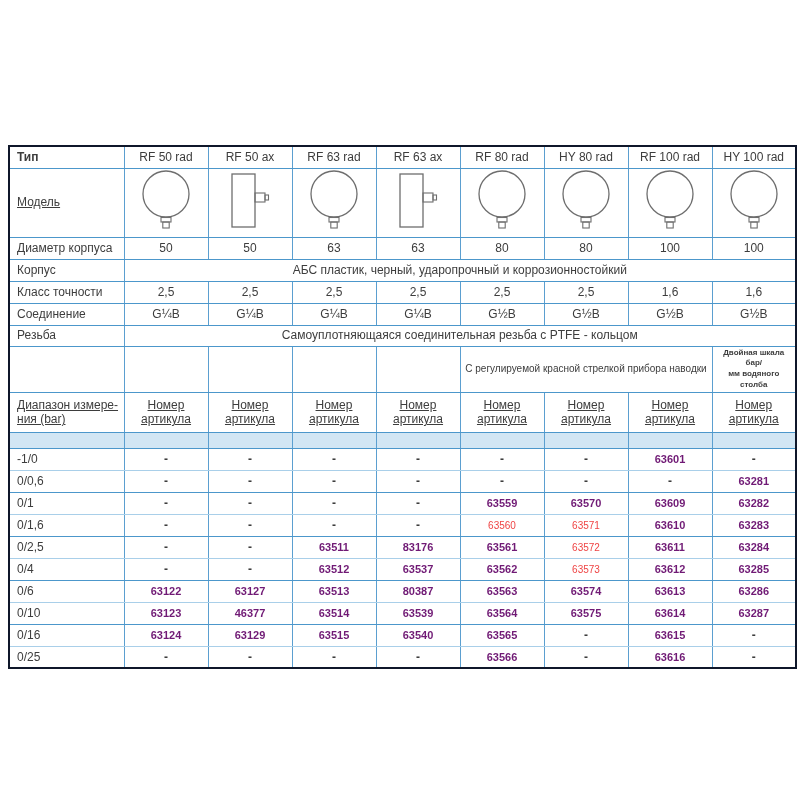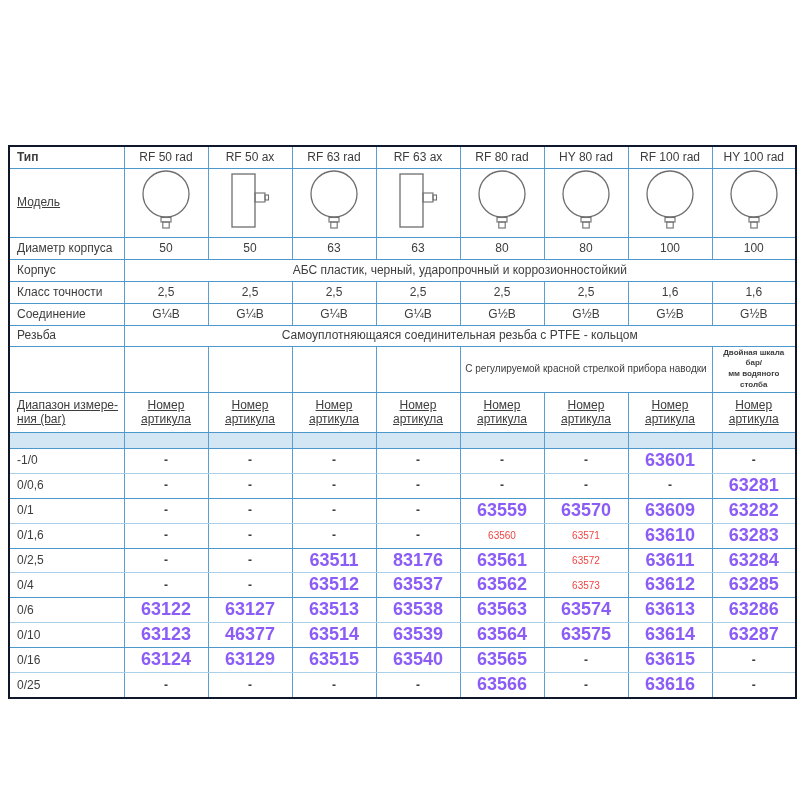--- a/index.html
+++ b/index.html
@@ -57,23 +57,23 @@
     font-size: 10px;
     color: #3d3d3d;
   }
   .note-dual {
     font-size: 8px;
     font-weight: bold;
     line-height: 1.35;
     padding: 1px 2px;
   }
   .art-link {
-    color: #8b5cf6;
+    color: #701a75;
     font-weight: bold;
-    font-size: 18px;
+    font-size: 11px;
     text-decoration: none;
     cursor: pointer;
   }
   .art-plain {
     color: #ef4444;
     font-weight: normal;
     font-size: 10px;
   }
   .dash { font-weight: bold; color: #3d3d3d; }
   .gauge-wrap { display: inline-block; line-height: 0; }
@@ -316,21 +316,21 @@
           <td><span class="art-link">63562</span></td>
           <td><span class="art-plain">63573</span></td>
           <td><span class="art-link">63612</span></td>
           <td><span class="art-link">63285</span></td>
         </tr>
         <tr class="data-row">
           <td class="lbl">0/6</td>
           <td><span class="art-link">63122</span></td>
           <td><span class="art-link">63127</span></td>
           <td><span class="art-link">63513</span></td>
-          <td><span class="art-link">63538</span></td>
+          <td><span class="art-link">80387</span></td>
           <td><span class="art-link">63563</span></td>
           <td><span class="art-link">63574</span></td>
           <td><span class="art-link">63613</span></td>
           <td><span class="art-link">63286</span></td>
         </tr>
         <tr class="data-row dark">
           <td class="lbl">0/10</td>
           <td><span class="art-link">63123</span></td>
           <td><span class="art-link">46377</span></td>
           <td><span class="art-link">63514</span></td>

